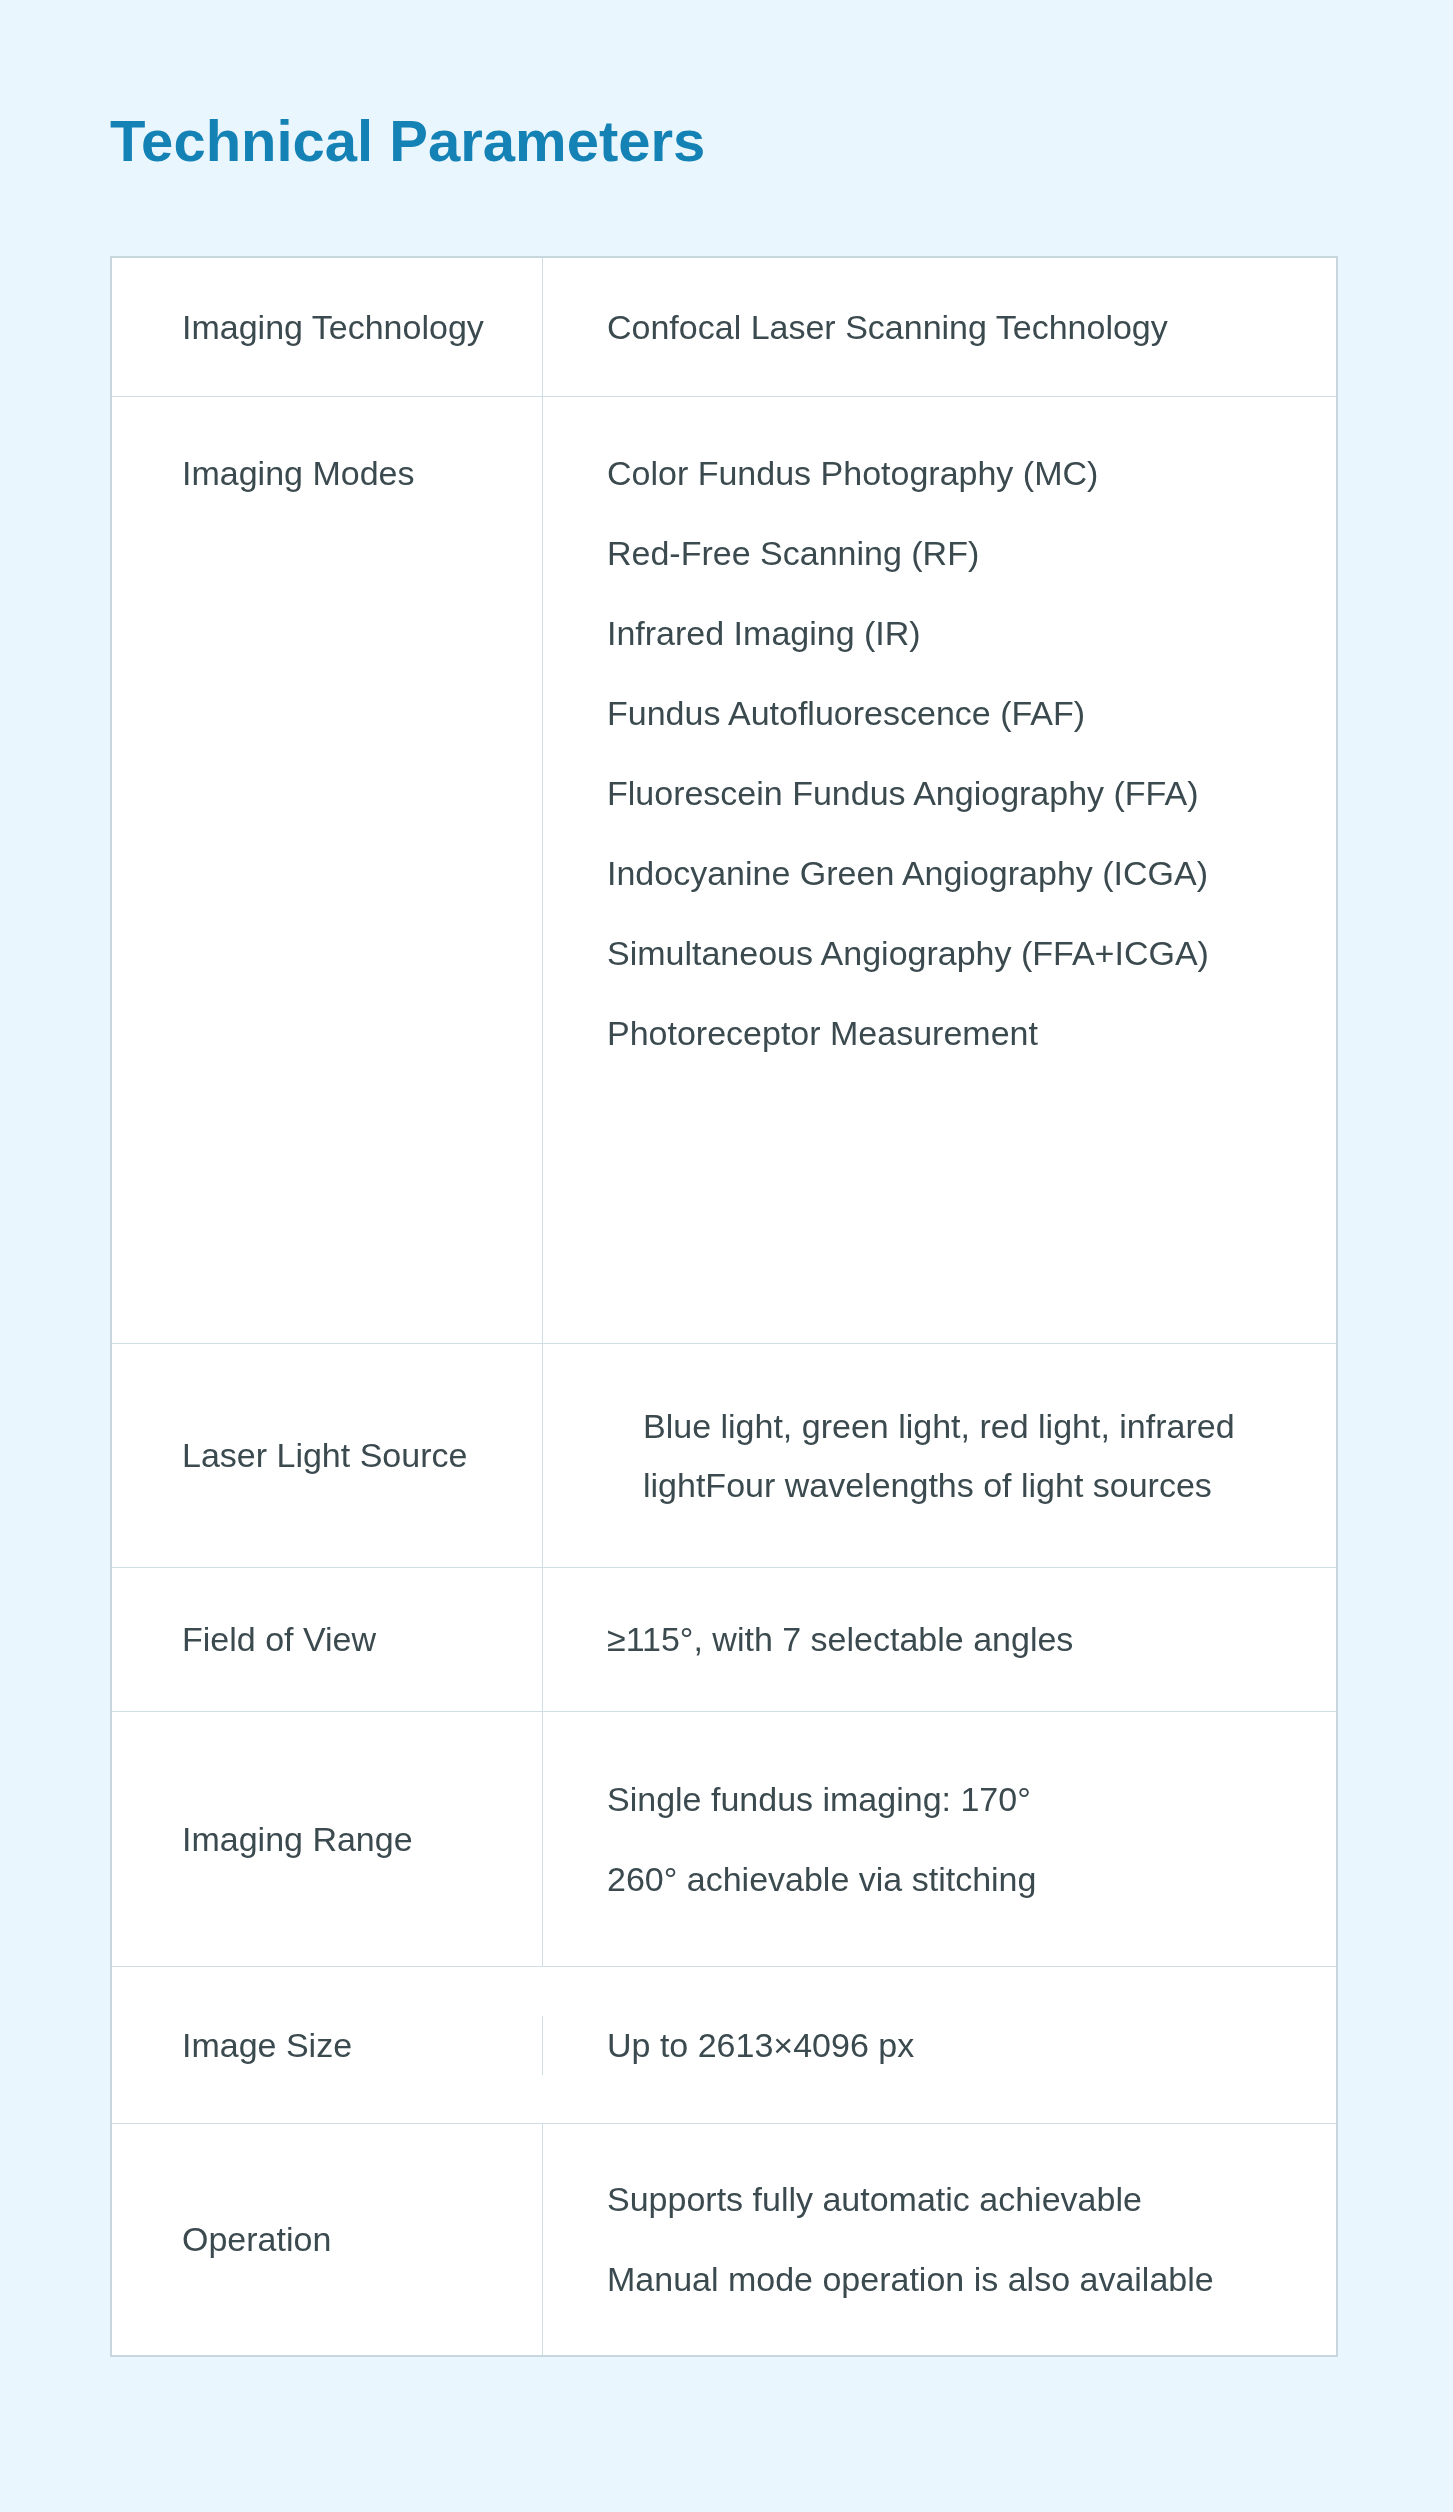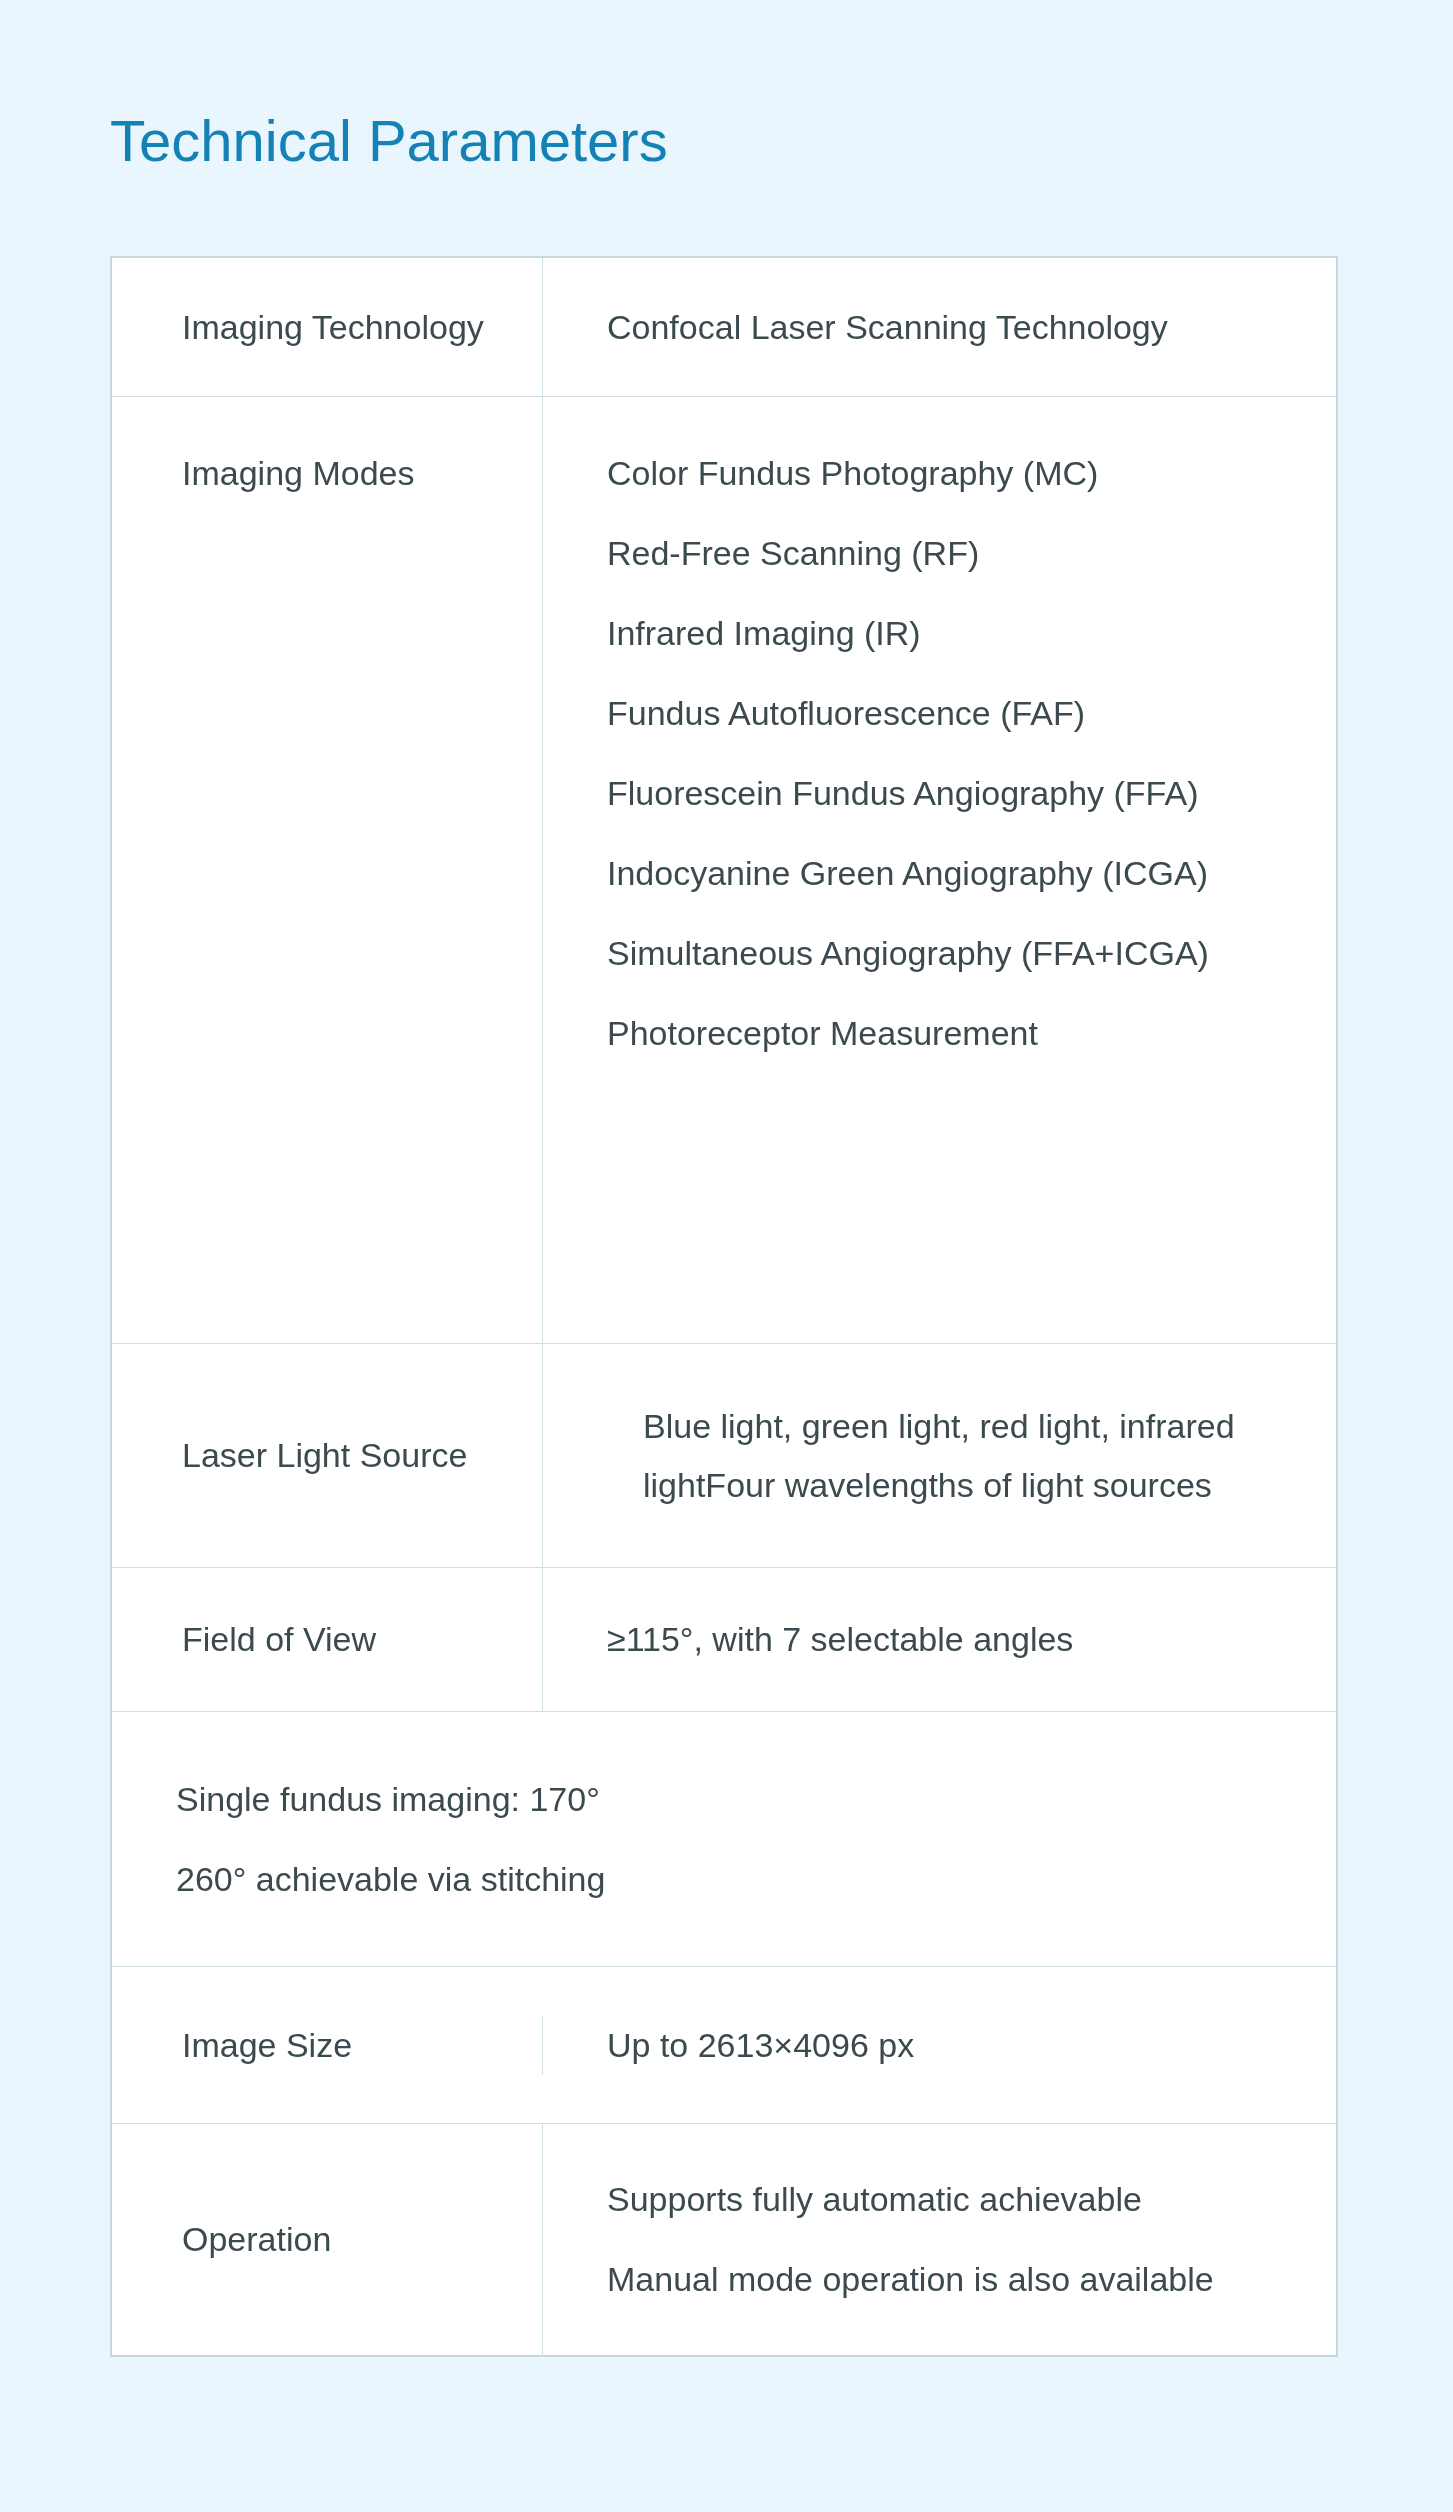--- a/index.html
+++ b/index.html
@@ -15,21 +15,21 @@
     font-family: "Liberation Sans", "DejaVu Sans", sans-serif;
     color: #3b4a4f;
   }
   .page-title {
     position: absolute;
     left: 110px;
     top: 104px;
     margin: 0;
     font-size: 58px;
     line-height: 73px;
-    font-weight: normal;
+    font-weight: bold;
     color: #1482b5;
     letter-spacing: 0px;
     white-space: nowrap;
   }
   .spec-table {
     position: absolute;
     left: 110px;
     top: 256px;
     width: 1228px;
     box-sizing: border-box;
@@ -158,20 +158,23 @@
         <span class="line">Field of View</span>
       </div>
       <div class="cell value-cell">
         <p class="para">
             <span class="line">≥115°, with 7 selectable angles</span>
           </p>
       </div>
     </div>
 
     <div class="spec-row">
+      <div class="cell label-cell">
+        <span class="line">Imaging Range</span>
+      </div>
       <div class="cell value-cell">
         <p class="para">
             <span class="line">Single fundus imaging: 170°</span>
           </p>
         <p class="para">
             <span class="line">260° achievable via stitching</span>
           </p>
       </div>
     </div>
 

